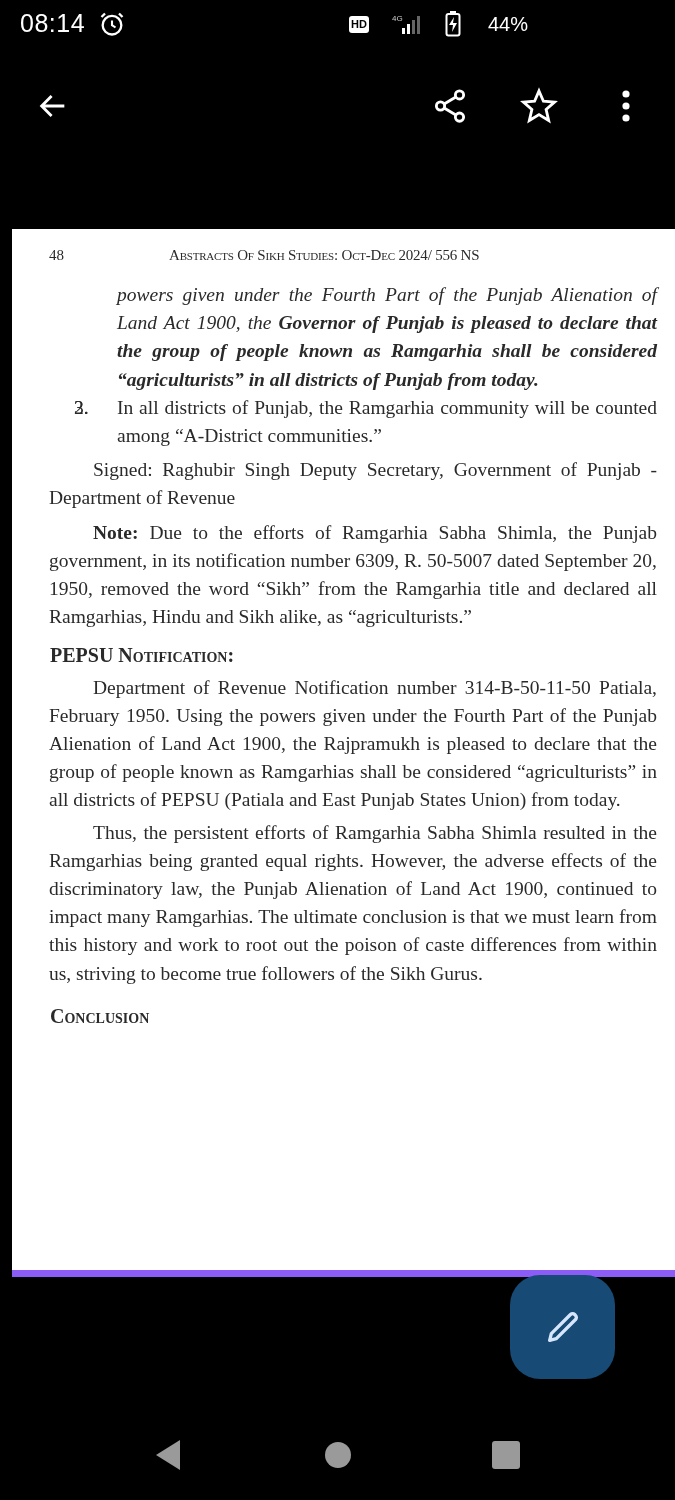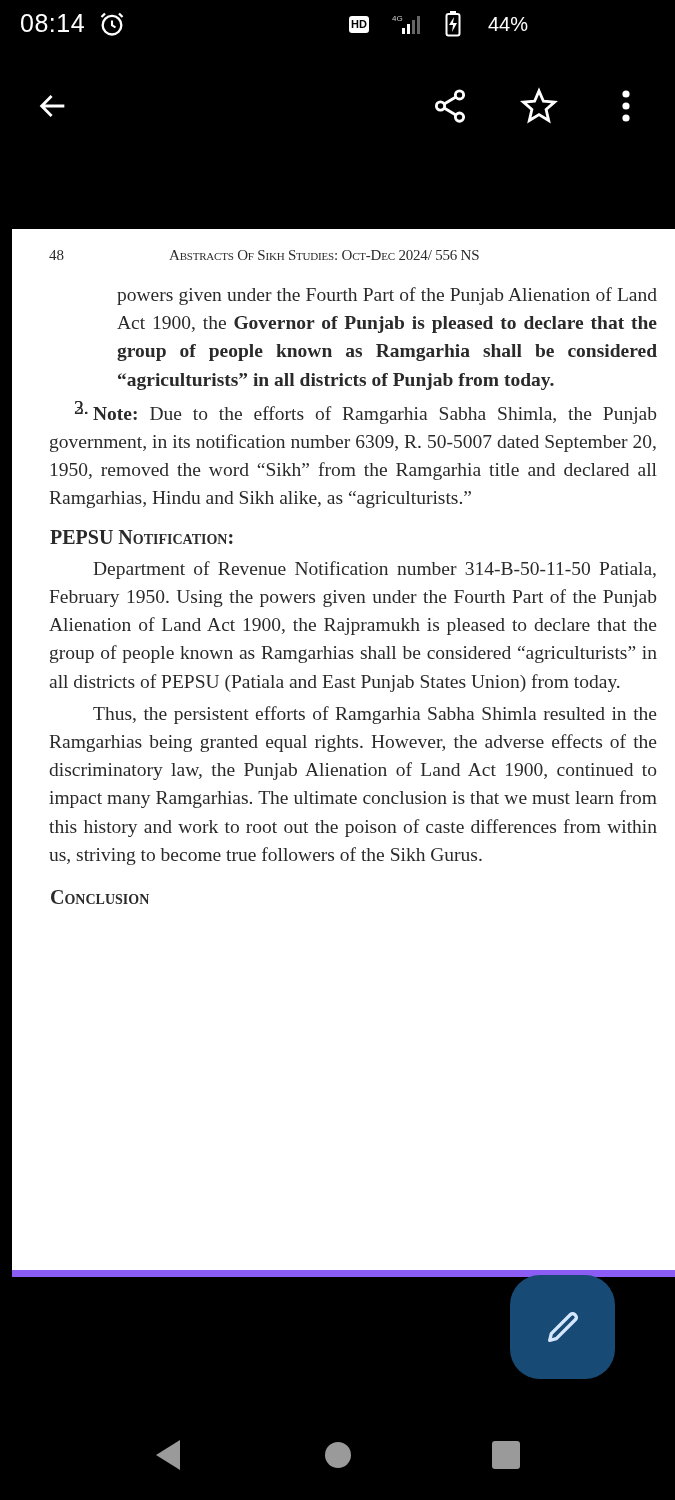--- a/index.html
+++ b/index.html
@@ -84,29 +84,31 @@
   </div>
 </div>
 
 <div class="page doc">
   <div class="running-head">
     <span class="pg-num">48</span>
     <span class="head-title">Abstracts Of Sikh Studies: Oct-Dec 2024/ 556 NS</span>
   </div>
 
   <div class="content">
-    <p class="indent-block" style="margin:0;"><span>powers given under the Fourth Part of the Punjab Alienation of Land Act 1900, the </span><b>Governor of Punjab is pleased to declare that the group of people known as Ramgarhia shall be considered “agriculturists” in all districts of Punjab from today.</b></p>
+    <p class="indent-block" style="margin:0;font-style:italic;"><span>powers given under the Fourth Part of the Punjab Alienation of Land Act 1900, the </span><b>Governor of Punjab is pleased to declare that the group of people known as Ramgarhia shall be considered “agriculturists” in all districts of Punjab from today.</b></p>
 
     <div class="list-item">
       <span class="list-num">2.</span>
     </div>
     <div class="list-item">
       <span class="list-num">3.</span>
+      <span>In all districts of Punjab, the Ramgarhia community will be counted among “A-District communities.”</span>
     </div>
 
+    <p class="para" style="margin-top:6px;">Signed: Raghubir Singh Deputy Secretary, Government of Punjab - Department of Revenue</p>
 
     <p class="para" style="margin-top:6px;"><b>Note:</b><span> Due to the efforts of Ramgarhia Sabha Shimla, the Punjab government, in its notification number 6309, R. 50-5007 dated September 20, 1950, removed the word “Sikh” from the Ramgarhia title and declared all Ramgarhias, Hindu and Sikh alike, as “agriculturists.”</span></p>
 
     <p class="heading" style="margin-top:10px;">PEPSU Notification:</p>
     <p class="para" style="margin-top:4px;">Department of Revenue Notification number 314-B-50-11-50 Patiala, February 1950. Using the powers given under the Fourth Part of the Punjab Alienation of Land Act 1900, the Rajpramukh is pleased to declare that the group of people known as Ramgarhias shall be considered “agriculturists” in all districts of PEPSU (Patiala and East Punjab States Union) from today.</p>
 
     <p class="para" style="margin-top:4px;">Thus, the persistent efforts of Ramgarhia Sabha Shimla resulted in the Ramgarhias being granted equal rights. However, the adverse effects of the discriminatory law, the Punjab Alienation of Land Act 1900, continued to impact many Ramgarhias. The ultimate conclusion is that we must learn from this history and work to root out the poison of caste differences from within us, striving to become true followers of the Sikh Gurus.</p>
 
     <p class="heading" style="margin-top:14px;">Conclusion</p>
   </div>

